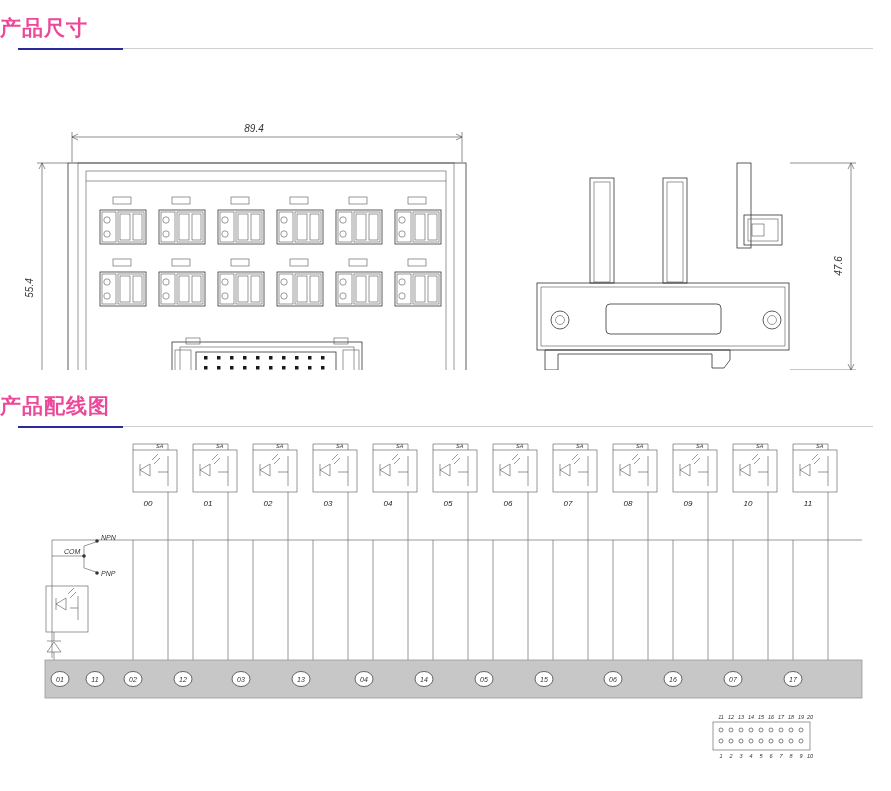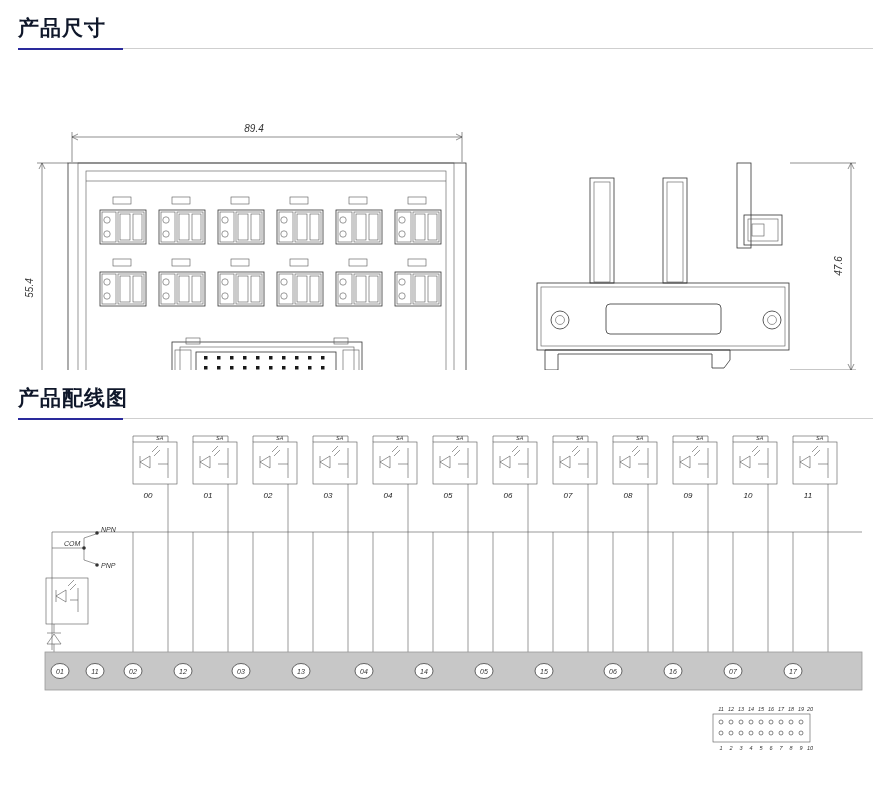--- a/index.html
+++ b/index.html
@@ -7,23 +7,22 @@
     width:891px;height:791px;
     background:#ffffff;
     font-family:"Liberation Sans", sans-serif;
     color:#222;
     position:relative;
     overflow:hidden;
   }
   .section-title{
     font-size:21px;
     font-weight:bold;
-    color:#0f172a;
+    color:#ec4899;
     letter-spacing:1px;
-    padding-left:18px;
   }
   .rule{
     height:1px;
     background:#cfcfcf;
     margin:6px 18px 0 18px;
   }
   .rule-accent{
     height:2px;
     width:105px;
     background:#2a2a9c;
@@ -289,21 +288,21 @@
     <circle class="ln-thin" cx="560" cy="270" r="4.5" fill="#fff"></circle>
     <circle class="ln" cx="772" cy="270" r="9" fill="#fff"></circle>
     <circle class="ln-thin" cx="772" cy="270" r="4.5" fill="#fff"></circle>
 
     <path class="ln" d="M545 300 L545 320 L558 320 L558 304 L712 304 L712 318 L724 318 L730 310 L730 300 Z" fill="#fff"></path>
   </g>
 
 </svg>
 </div>
 
-<div style="margin-top:14px;">
+<div style="margin-top:22px;">
   <div class="section-title">产品配线图</div>
   <div class="rule"></div>
   <div class="rule-accent"></div>
 </div>
 
 <div class="panel">
 <svg width="891" height="340" viewBox="0 0 891 340" xmlns="http://www.w3.org/2000/svg">
 
   <line class="ln-thin" x1="52" y1="112" x2="862" y2="112"></line>
   <line class="ln-thin" x1="52" y1="112" x2="52" y2="230"></line>

